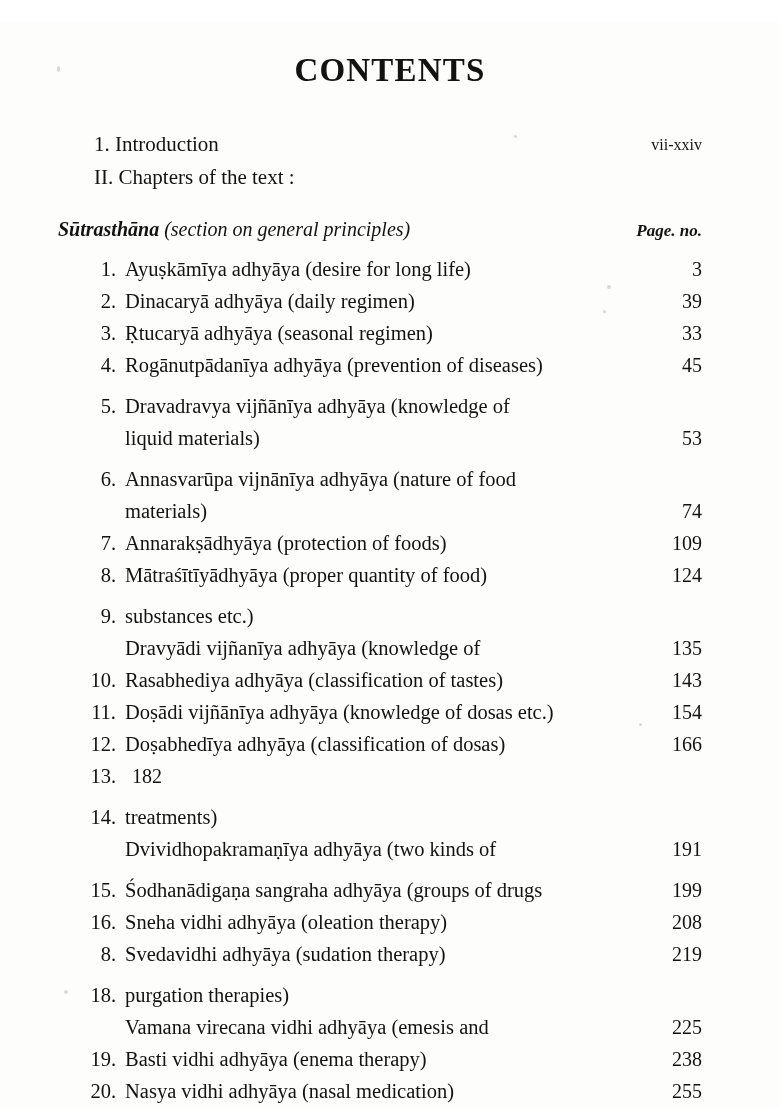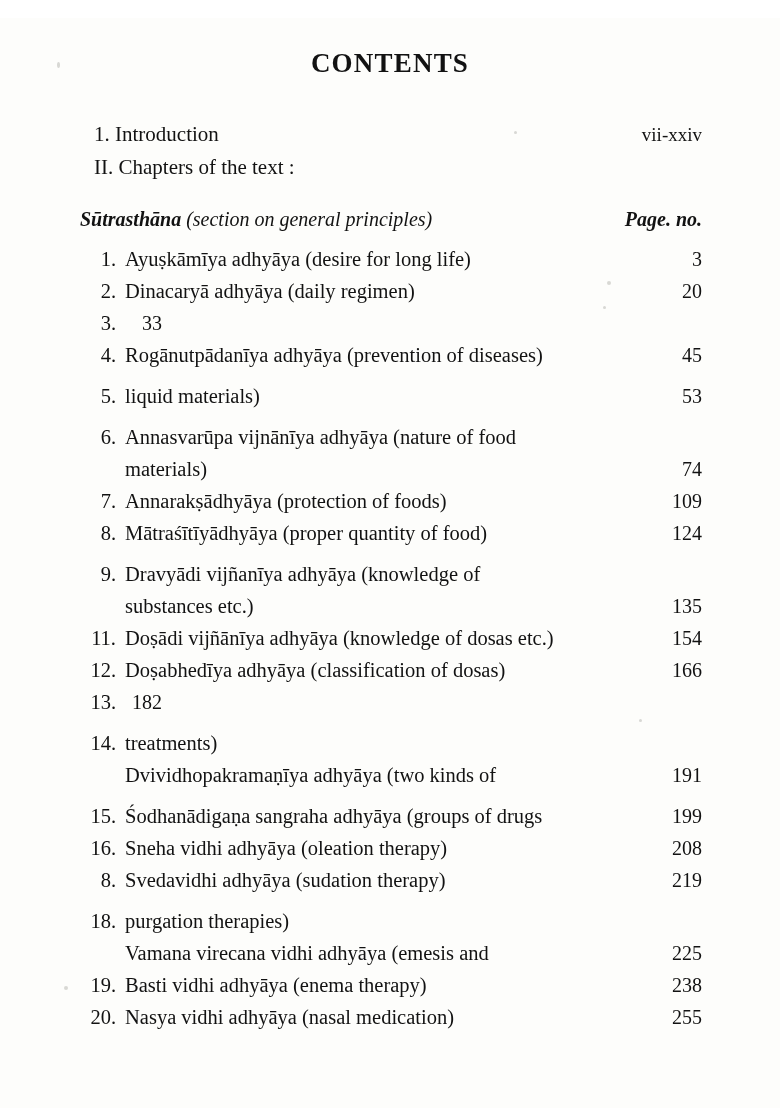--- a/index.html
+++ b/index.html
@@ -19,21 +19,21 @@
     width: 780px;
     height: 1108px;
     background: #fdfdfb;
     position: relative;
     box-sizing: border-box;
   }
 
   
   .title {
     text-align: center;
-    font-size: 27px;
+    font-size: 33px;
     font-weight: bold;
     letter-spacing: 1.2px;
     padding-top: 30px;
     font-family: "Liberation Serif", "DejaVu Serif", serif;
   }
 
   
   .front {
     margin-top: 39px;
     padding-left: 94px;
@@ -46,50 +46,50 @@
     line-height: 33px;
   }
   .front-label {
     flex: 1 1 auto;
     white-space: nowrap;
   }
   .front-page {
     flex: 0 0 auto;
     text-align: right;
     white-space: nowrap;
-    font-size: 19px;
+    font-size: 16px;
   }
 
   
   .section-head {
     display: flex;
     align-items: baseline;
     margin-top: 24px;
-    padding-left: 80px;
+    padding-left: 58px;
     padding-right: 78px;
     font-size: 20px;
   }
   .section-title {
     flex: 1 1 auto;
     font-style: italic;
   }
   .section-title b {
     font-weight: bold;
     font-style: italic;
   }
   .section-title span.plain {
     font-style: italic;
     font-weight: normal;
   }
   .section-pagehead {
     flex: 0 0 auto;
     font-style: italic;
     font-weight: bold;
     white-space: nowrap;
-    font-size: 20px;
+    font-size: 17px;
   }
 
   
   .toc {
     margin-top: 12px;
     padding-left: 82px;
     padding-right: 78px;
   }
   .entry {
     display: flex;
@@ -169,36 +169,40 @@
         <span class="entry-text">
           <span class="ln">Ayuṣkāmīya adhyāya (desire for long life)</span>
         </span>
         <span class="entry-page">3</span>
       </div>
       <div class="entry">
         <span class="entry-num">2.</span>
         <span class="entry-text">
           <span class="ln">Dinacaryā adhyāya (daily regimen)</span>
         </span>
-        <span class="entry-page">20</span>
+        <span class="entry-page">39</span>
       </div>
       <div class="entry">
         <span class="entry-num">3.</span>
+        <span class="entry-text">
+          <span class="ln">Ṛtucaryā adhyāya (seasonal regimen)</span>
+        </span>
         <span class="entry-page">33</span>
       </div>
       <div class="entry">
         <span class="entry-num">4.</span>
         <span class="entry-text">
           <span class="ln">Rogānutpādanīya adhyāya (prevention of diseases)</span>
         </span>
         <span class="entry-page">45</span>
       </div>
       <div class="entry multi gap">
         <span class="entry-num">5.</span>
         <span class="entry-text">
+          <span class="ln">Dravadravya vijñānīya adhyāya (knowledge of</span>
           <span class="ln">liquid materials)</span>
         </span>
         <span class="entry-page">53</span>
       </div>
       <div class="entry multi gap">
         <span class="entry-num">6.</span>
         <span class="entry-text">
           <span class="ln">Annasvarūpa vijnānīya adhyāya (nature of food</span>
           <span class="ln">materials)</span>
         </span>
@@ -214,24 +218,31 @@
       <div class="entry">
         <span class="entry-num">8.</span>
         <span class="entry-text">
           <span class="ln">Mātraśītīyādhyāya (proper quantity of food)</span>
         </span>
         <span class="entry-page">124</span>
       </div>
       <div class="entry multi gap">
         <span class="entry-num">9.</span>
         <span class="entry-text">
+          <span class="ln">substances etc.)</span>
           <span class="ln">Dravyādi vijñanīya adhyāya (knowledge of</span>
-          <span class="ln">substances etc.)</span>
         </span>
         <span class="entry-page">135</span>
+      </div>
+      <div class="entry">
+        <span class="entry-num">10.</span>
+        <span class="entry-text">
+          <span class="ln">Rasabhediya adhyāya (classification of tastes)</span>
+        </span>
+        <span class="entry-page">143</span>
       </div>
       <div class="entry">
         <span class="entry-num">11.</span>
         <span class="entry-text">
           <span class="ln">Doṣādi vijñānīya adhyāya (knowledge of dosas etc.)</span>
         </span>
         <span class="entry-page">154</span>
       </div>
       <div class="entry">
         <span class="entry-num">12.</span>

